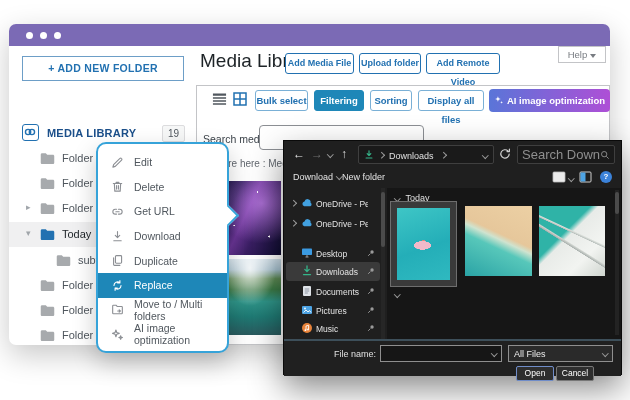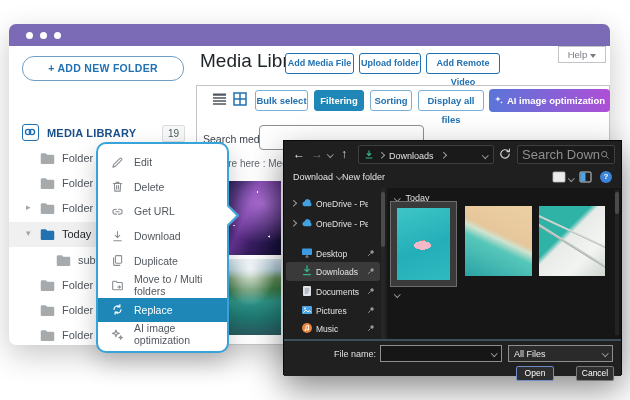--- a/index.html
+++ b/index.html
@@ -10,21 +10,21 @@
   
   .wp-window { position:absolute; left:9px; top:24px; width:601px; height:321px;
                background:#fff; border-radius:7px; box-shadow:0 10px 30px rgba(0,0,0,.22); z-index:1; }
   .titlebar { position:absolute; left:0; top:0; width:100%; height:22px; background:#7b6ab5;
               border-radius:7px 7px 0 0; }
   .dot { position:absolute; top:8px; width:7px; height:7px; border-radius:50%; background:#fff; }
   .dot.d0{left:17px}.dot.d1{left:31px}.dot.d2{left:45px}
 
   
   .add-folder-btn { position:absolute; left:13px; top:32px; width:162px; height:25px; background:#fff;
-      border:1px solid #6d9ec7; border-radius:12px; color:#2271b1; font-size:10.5px; font-weight:bold;
+      border:1px solid #6d9ec7; border-radius:0; color:#2271b1; font-size:10.5px; font-weight:bold;
       letter-spacing:.3px; text-align:center; line-height:23px; cursor:pointer; }
   .folder-search { position:absolute; left:13px; top:68px; width:162px; height:25px;
       border:1px solid #8c8f94; border-radius:4px; background:#fff; }
   .folder-search svg { position:absolute; left:7px; top:6px; }
   .folder-search input { position:absolute; left:24px; top:1px; width:130px; height:21px; border:none;
       outline:none; font-size:10.5px; color:#555; font-family:"Liberation Sans",sans-serif; }
   .root-row { position:absolute; left:13px; top:100px; width:165px; height:20px; }
   .wp-logo { position:absolute; left:0; top:0; width:17px; height:17px; border:1.4px solid #2271b1;
       border-radius:3px; }
   .root-label { position:absolute; left:25px; top:3px; font-size:11px; font-weight:bold; color:#1b4f8a;
@@ -163,21 +163,21 @@
   .fname-label { position:absolute; left:30px; top:8px; width:62px; text-align:right; color:#e0e0e0; }
   .fname-input { position:absolute; left:96px; top:4px; width:122px; height:17px; background:#161616;
       border:1px solid #8f8f8f; cursor:text; }
   .fname-input .chev, .ftype .chev { position:absolute; right:5px; top:5px; }
   .ftype { position:absolute; left:224px; top:4px; width:105px; height:17px; background:#2a2a2a;
       border:1px solid #8f8f8f; cursor:pointer; }
   .ftype .val { position:absolute; left:5px; top:3px; color:#eee; }
   .ex-btn { position:absolute; top:25px; width:38px; height:15px; background:#2e2e2e; color:#fff;
       font-size:8.5px; text-align:center; line-height:13px; border-radius:2px; cursor:pointer; }
   .btn-open { left:232px; border:1px solid #6f8cc8; }
-  .btn-cancel { left:292px; border:1px solid #777; }
+  .btn-cancel { left:272px; border:1px solid #777; }
 </style>
 </head>
 <body>
 
 <div class="page">
 
   <div class="wp-window">
     <div class="titlebar">
       <span class="dot d0"></span>
       <span class="dot d1"></span>
@@ -311,32 +311,32 @@
         </svg>
       <span>Download</span>
     </div>
     <div class="menu-item">
       <svg width="13" height="13" viewBox="0 0 14 14">
           <rect x="4.8" y="1.8" width="6.6" height="8.2" rx="1"></rect>
           <path d="M9.6 12.2H3.8a1 1 0 0 1-1-1V4.2"></path>
         </svg>
       <span>Duplicate</span>
     </div>
+    <div class="menu-item active">
+      <svg width="13" height="13" viewBox="0 0 14 14">
+          <path d="M3.2 7a3.8 3.8 0 0 1 6.4-2.8M10.8 7a3.8 3.8 0 0 1-6.4 2.8M9.6 1.8v2.4H7.2M4.4 12.2V9.8h2.4"></path>
+        </svg>
+      <span>Replace</span>
+    </div>
     <div class="menu-item">
       <svg width="13" height="13" viewBox="0 0 14 14">
           <path d="M1.8 4V3.2a.8.8 0 0 1 .8-.8h2.8l1.2 1.3h4.8a.8.8 0 0 1 .8.8v6.3a.8.8 0 0 1-.8.8H2.6a.8.8 0 0 1-.8-.8Z"></path>
           <path d="M7.2 8.6h2.6M8.8 7.3l1.3 1.3-1.3 1.3"></path>
         </svg>
       <span>Move to / Multi folders</span>
-    </div>
-    <div class="menu-item active">
-      <svg width="13" height="13" viewBox="0 0 14 14">
-          <path d="M3.2 7a3.8 3.8 0 0 1 6.4-2.8M10.8 7a3.8 3.8 0 0 1-6.4 2.8M9.6 1.8v2.4H7.2M4.4 12.2V9.8h2.4"></path>
-        </svg>
-      <span>Replace</span>
     </div>
     <div class="menu-item">
       <svg width="13" height="13" viewBox="0 0 14 14">
           <path d="M5.3 2.2 6.2 4.9 8.9 5.8 6.2 6.7 5.3 9.4 4.4 6.7 1.7 5.8 4.4 4.9Z"></path>
           <path d="M10.4 8.4l.5 1.4 1.4.5-1.4.5-.5 1.4-.5-1.4-1.4-.5 1.4-.5Z"></path>
         </svg>
       <span>AI image optimization</span>
     </div>
   </div>
 

